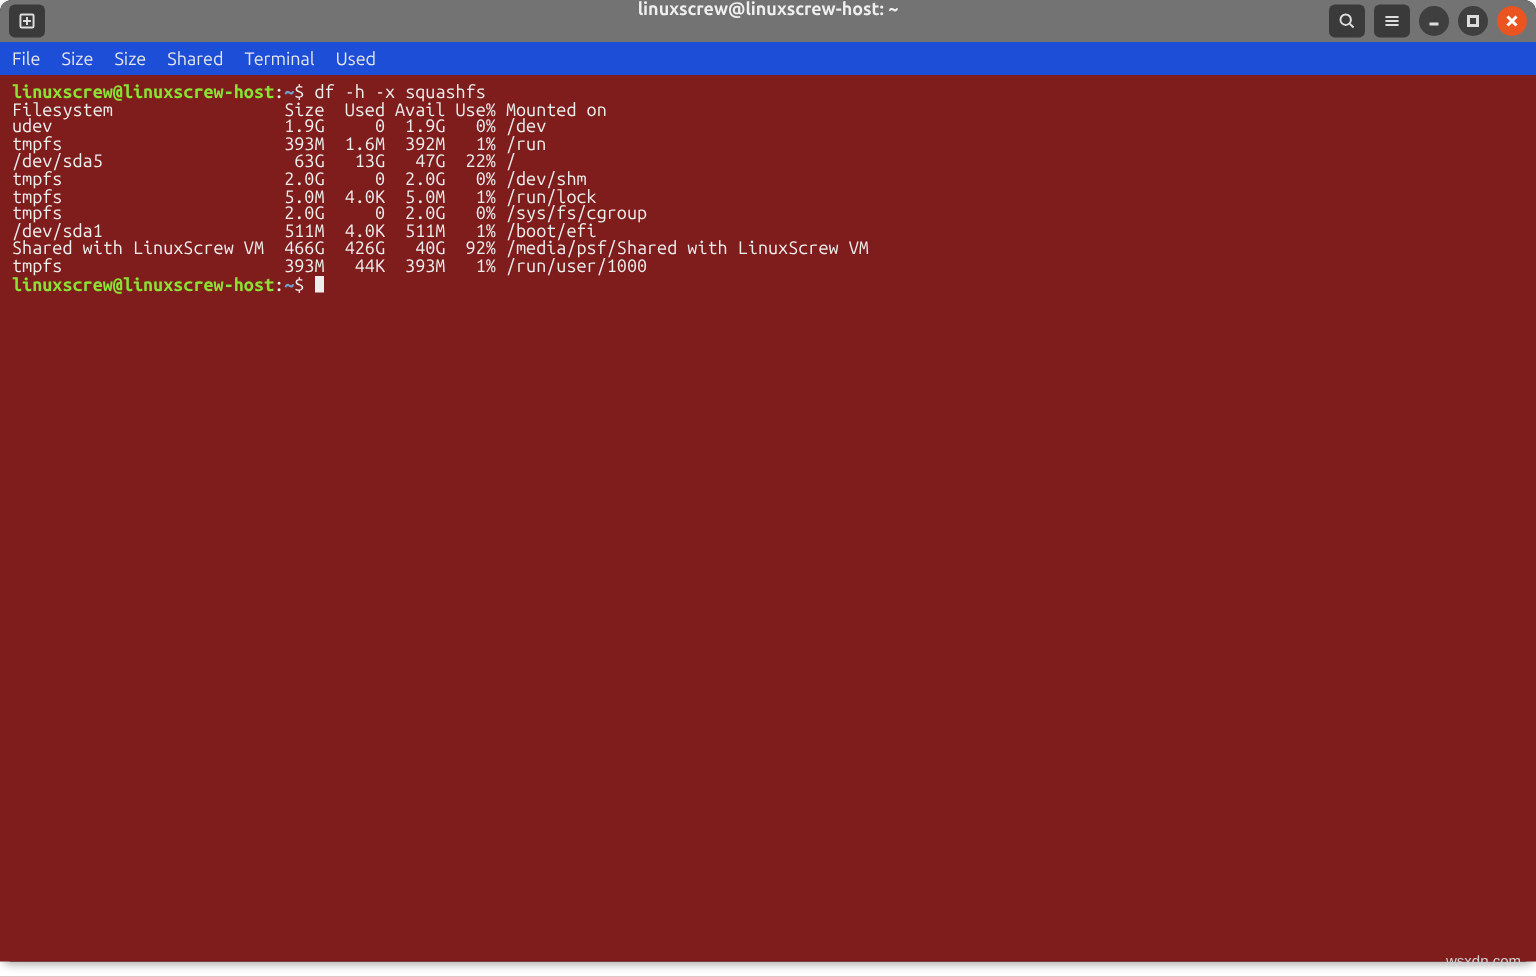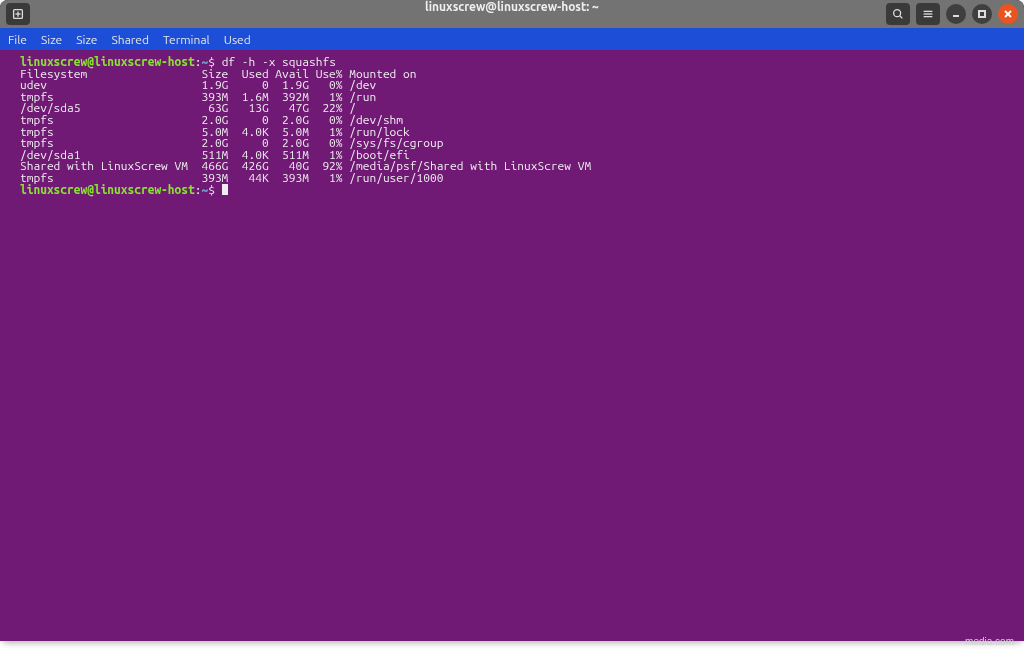--- a/index.html
+++ b/index.html
@@ -35,21 +35,21 @@
     color: #ddd; font-size: 10px;
   }
   .wc-btn.close { background: #e95420; color: #fff; }
   .wc-btn svg { width: 10px; height: 10px; stroke: currentColor; stroke-width: 2; fill: none; }
   .menubar {
     height: 22px; background: #1d4ed8; display: flex; align-items: center;
     padding: 0 8px; gap: 14px; color: #e6e6e6; font-size: 12px;
   }
   .menubar span { cursor: pointer; }
   .terminal {
-    flex: 1; background: #701a75; padding: 6px 20px;
+    flex: 1; background: #7f1d1d; padding: 6px 8px;
     font-family: "Ubuntu Mono", "DejaVu Sans Mono", Consolas, monospace;
     font-size: 12px; line-height: 12px; color: #eeeeee;
     white-space: pre; overflow: hidden;
   }
   .terminal .line { height: 11.6px; line-height: 11.6px; }
   .p-user { color: #8ae234; font-weight: bold; }
   .p-path { color: #729fcf; font-weight: bold; }
   .cursor {
     display: inline-block; width: 6px; height: 11px; background: #eeeeee;
     vertical-align: -1px;
@@ -114,13 +114,13 @@
     <span>Size</span>
     <span>Shared</span>
     <span>Terminal</span>
     <span>Used</span>
   </div>
 
   <div class="terminal" id="term"><div class="line"><span class="p-user">linuxscrew@linuxscrew-host</span>:<span class="p-path">~</span>$ df -h -x squashfs</div><div class="line">Filesystem                 Size  Used Avail Use% Mounted on</div><div class="line">udev                       1.9G     0  1.9G   0% /dev</div><div class="line">tmpfs                      393M  1.6M  392M   1% /run</div><div class="line">/dev/sda5                   63G   13G   47G  22% /</div><div class="line">tmpfs                      2.0G     0  2.0G   0% /dev/shm</div><div class="line">tmpfs                      5.0M  4.0K  5.0M   1% /run/lock</div><div class="line">tmpfs                      2.0G     0  2.0G   0% /sys/fs/cgroup</div><div class="line">/dev/sda1                  511M  4.0K  511M   1% /boot/efi</div><div class="line">Shared with LinuxScrew VM  466G  426G   40G  92% /media/psf/Shared with LinuxScrew VM</div><div class="line">tmpfs                      393M   44K  393M   1% /run/user/1000</div><div class="line"><span class="p-user">linuxscrew@linuxscrew-host</span>:<span class="p-path">~</span>$ <span class="cursor"></span></div></div>
 
 </div>
 
-<div class="watermark">media.com</div>
+<div class="watermark">wsxdn.com</div>
 
 </body></html>

